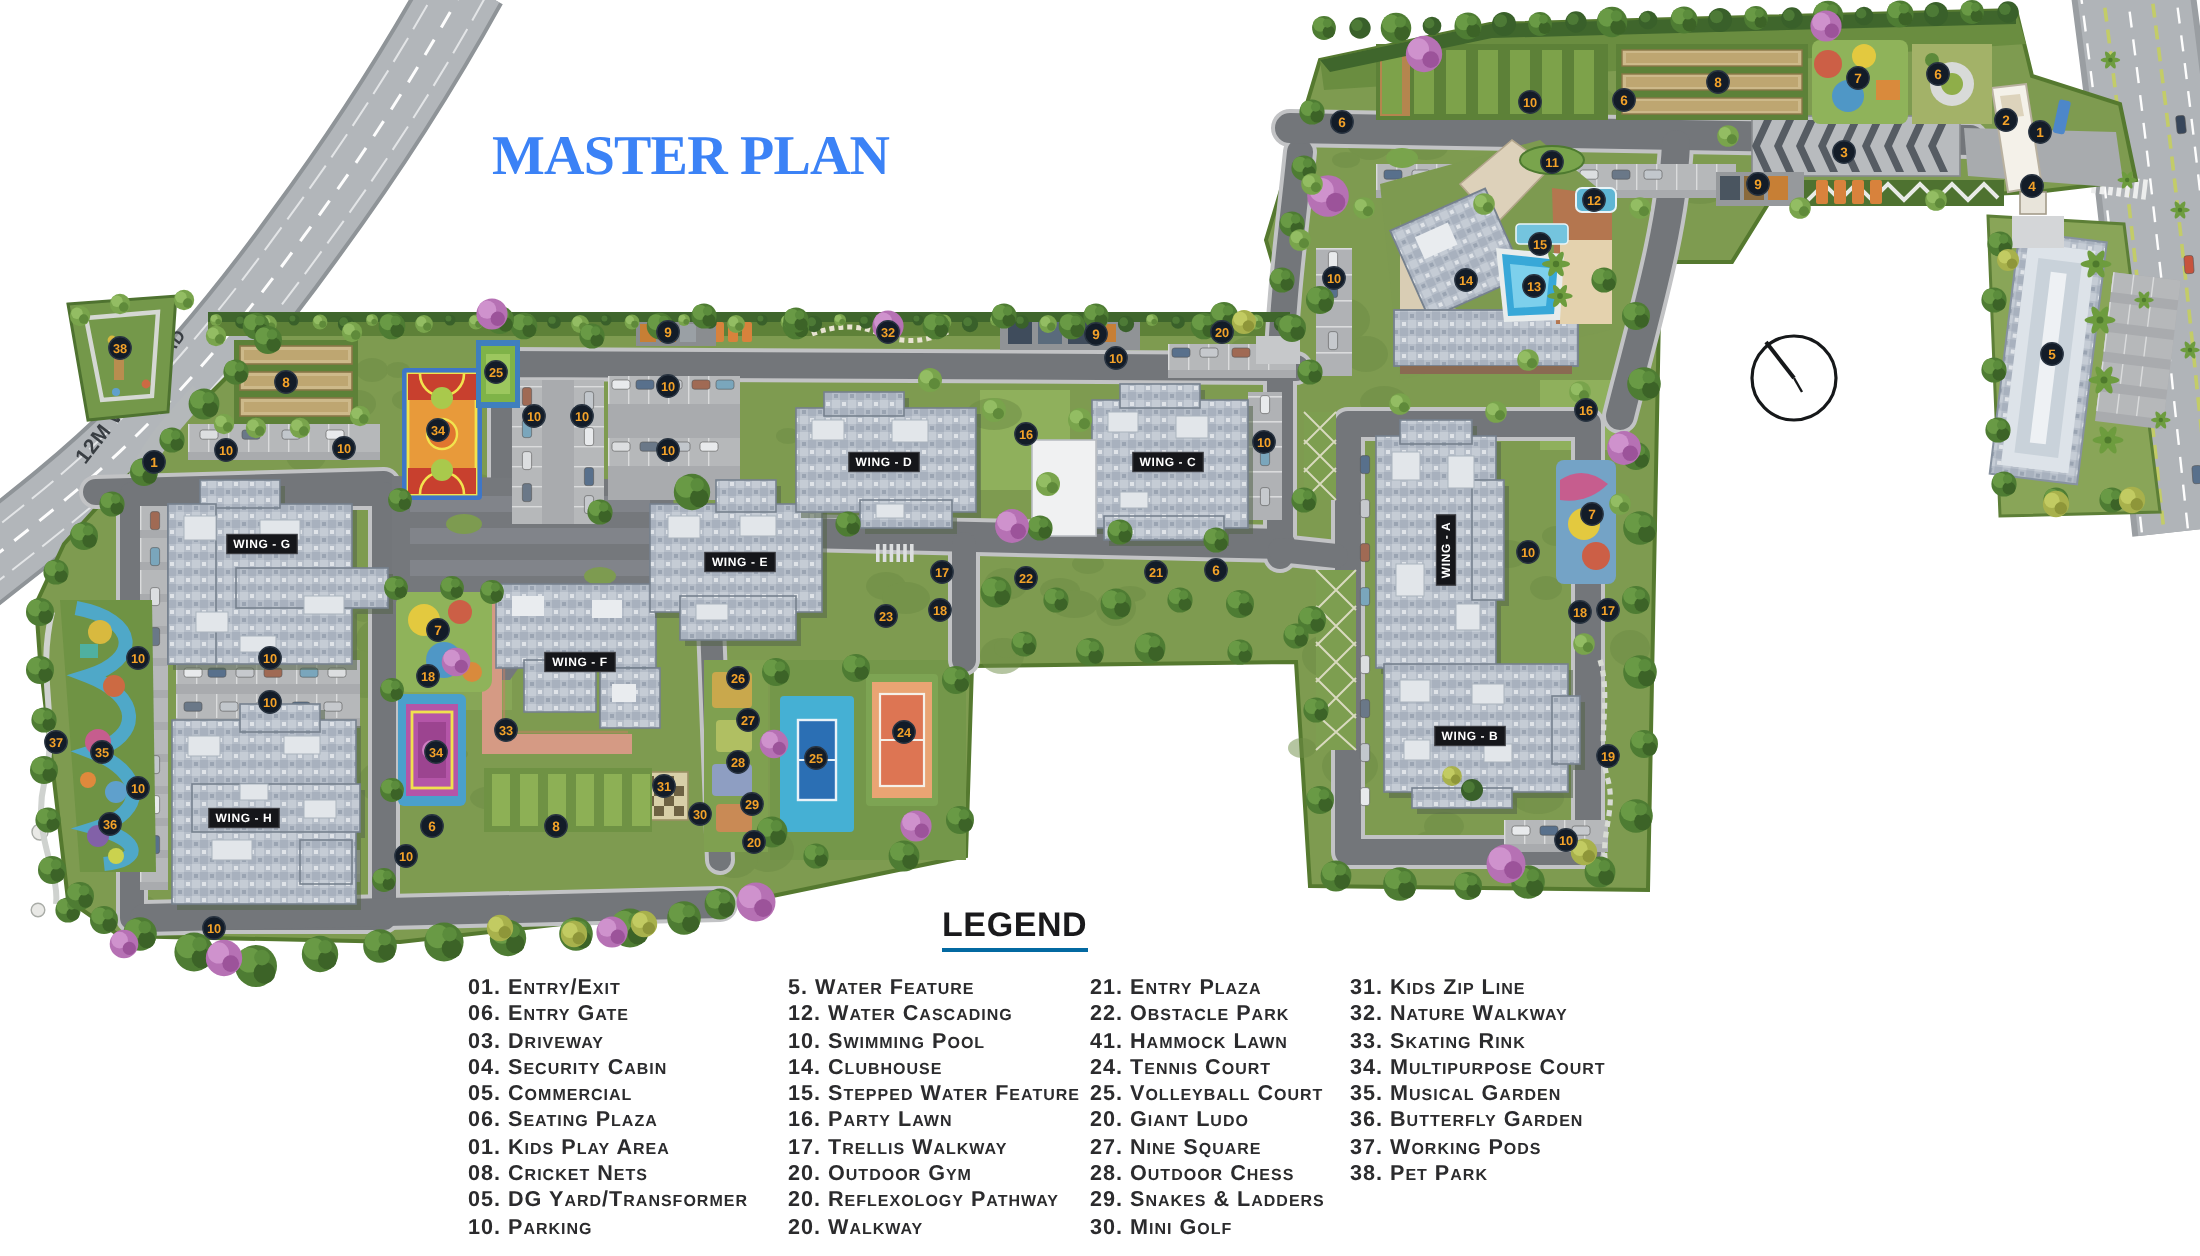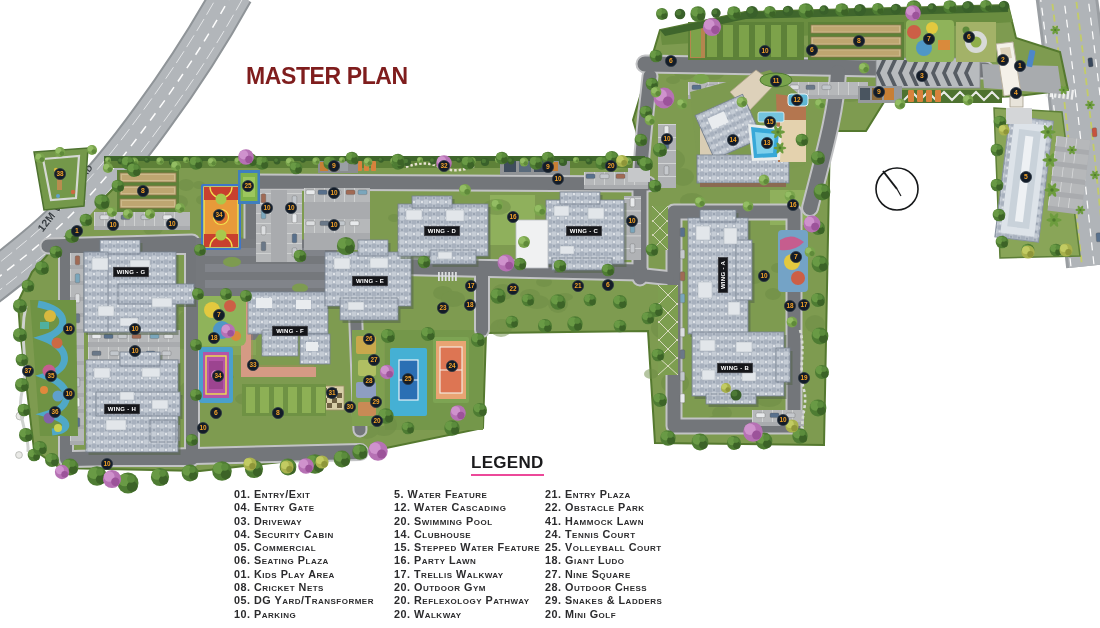--- a/index.html
+++ b/index.html
@@ -1,18 +1,18 @@
 <!DOCTYPE html>
 <html><head><meta charset="utf-8">
 <style>
 html,body{margin:0;padding:0;background:#fff;}
 #page{position:relative;width:1100px;height:628px;overflow:hidden;font-family:"Liberation Sans",sans-serif;background:#fff;}
 #page svg{position:absolute;left:0;top:0;}
-.title{position:absolute;left:246px;top:63px;font-size:23px;font-weight:bold;letter-spacing:-0.4px;color:#7f1d1d;}
-.lg-head{position:absolute;left:471px;top:453px;font-size:17px;font-weight:bold;letter-spacing:0.3px;color:#1a1a1c;border-bottom:2px solid #ec4899;padding-bottom:1px;}
+.title{position:absolute;left:246px;top:63px;font-size:28px;font-weight:bold;letter-spacing:-0.4px;color:#3b82f6;font-family:Liberation Serif, serif;}
+.lg-head{position:absolute;left:471px;top:453px;font-size:17px;font-weight:bold;letter-spacing:0.3px;color:#1a1a1c;border-bottom:2px solid #0369a1;padding-bottom:1px;}
 .lg-col{position:absolute;top:488px;width:170px;color:#2b2b2d;}
 .lg-item{font-size:10.8px;font-variant:small-caps;font-weight:bold;line-height:13.3px;white-space:nowrap;letter-spacing:0.5px;}
 </style></head>
 <body>
 <div id="page">
 <svg width="1100" height="628" viewBox="0 0 1100 628">
 <defs>
 <g id="tg">
           <circle r="7" fill="#4e7c33"></circle>
           <circle cx="-2.2" cy="-2" r="4.2" fill="#699a45"></circle>
@@ -1451,46 +1451,56 @@
       <g>
         <circle cx="897" cy="189" r="21" fill="#fff" stroke="#16181a" stroke-width="1.6"></circle>
         <line x1="897" y1="189" x2="883" y2="171" stroke="#16181a" stroke-width="2"></line>
         <line x1="897" y1="189" x2="901" y2="196" stroke="#16181a" stroke-width="1.2"></line>
       </g>
 </svg>
 <div class="title">MASTER PLAN</div>
 <div class="lg-head">LEGEND</div>
     <div class="lg-col" style="left:234px">
       <div class="lg-item">01. Entry/Exit</div>
-      <div class="lg-item">04. Entry Gate</div>
+      <div class="lg-item">06. Entry Gate</div>
       <div class="lg-item">03. Driveway</div>
       <div class="lg-item">04. Security Cabin</div>
       <div class="lg-item">05. Commercial</div>
       <div class="lg-item">06. Seating Plaza</div>
       <div class="lg-item">01. Kids Play Area</div>
       <div class="lg-item">08. Cricket Nets</div>
       <div class="lg-item">05. DG Yard/Transformer</div>
       <div class="lg-item">10. Parking</div>
     </div>
     <div class="lg-col" style="left:394px">
       <div class="lg-item">5. Water Feature</div>
       <div class="lg-item">12. Water Cascading</div>
-      <div class="lg-item">20. Swimming Pool</div>
+      <div class="lg-item">10. Swimming Pool</div>
       <div class="lg-item">14. Clubhouse</div>
       <div class="lg-item">15. Stepped Water Feature</div>
       <div class="lg-item">16. Party Lawn</div>
       <div class="lg-item">17. Trellis Walkway</div>
       <div class="lg-item">20. Outdoor Gym</div>
       <div class="lg-item">20. Reflexology Pathway</div>
       <div class="lg-item">20. Walkway</div>
     </div>
     <div class="lg-col" style="left:545px">
       <div class="lg-item">21. Entry Plaza</div>
       <div class="lg-item">22. Obstacle Park</div>
       <div class="lg-item">41. Hammock Lawn</div>
       <div class="lg-item">24. Tennis Court</div>
       <div class="lg-item">25. Volleyball Court</div>
-      <div class="lg-item">18. Giant Ludo</div>
+      <div class="lg-item">20. Giant Ludo</div>
       <div class="lg-item">27. Nine Square</div>
       <div class="lg-item">28. Outdoor Chess</div>
       <div class="lg-item">29. Snakes &amp; Ladders</div>
-      <div class="lg-item">20. Mini Golf</div>
+      <div class="lg-item">30. Mini Golf</div>
+    </div>
+    <div class="lg-col" style="left:675px">
+      <div class="lg-item">31. Kids Zip Line</div>
+      <div class="lg-item">32. Nature Walkway</div>
+      <div class="lg-item">33. Skating Rink</div>
+      <div class="lg-item">34. Multipurpose Court</div>
+      <div class="lg-item">35. Musical Garden</div>
+      <div class="lg-item">36. Butterfly Garden</div>
+      <div class="lg-item">37. Working Pods</div>
+      <div class="lg-item">38. Pet Park</div>
     </div>
 </div>
 </body></html>

